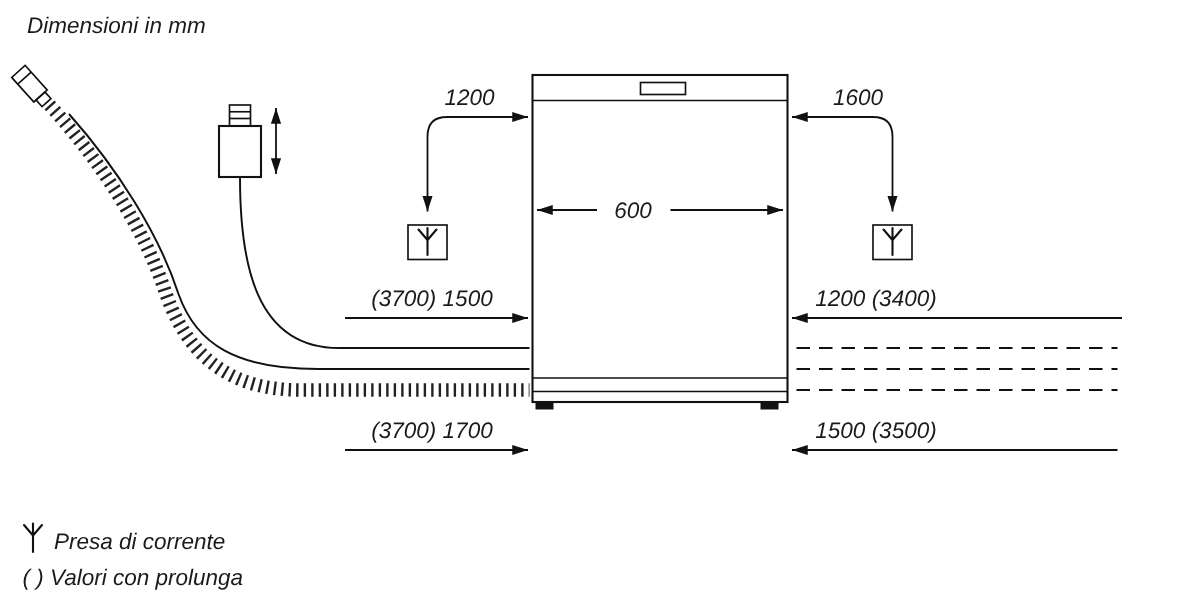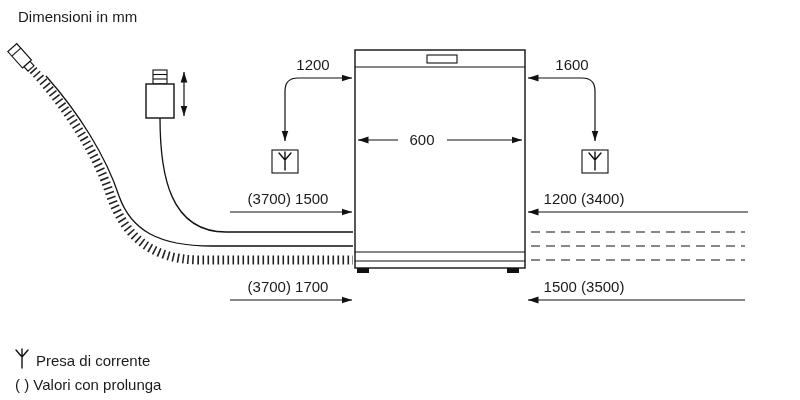--- a/index.html
+++ b/index.html
@@ -1,18 +1,18 @@
 <!DOCTYPE html>
 <html><head>
 <meta charset="utf-8">
 <style>
   html,body{margin:0;padding:0;background:#ffffff;}
   .stage{
     position:relative;width:800px;height:400px;background:#ffffff;
-    font-family:"Liberation Sans",sans-serif;overflow:hidden;
+    font-family:"Liberation Sans",sans-serif;overflow:hidden;font-style:italic;
   }
   svg{display:block;}
   svg text{
     font-family:"Liberation Sans",sans-serif;
     fill:#1a1a1a;font-size:15px;
   }
   .thin{stroke:#111;stroke-width:1.3;fill:none;}
   .thin2{stroke:#111;stroke-width:1.1;fill:none;}
   .box{stroke:#111;stroke-width:1.4;fill:#ffffff;}
   .dim{stroke:#111;stroke-width:1.2;fill:none;}

